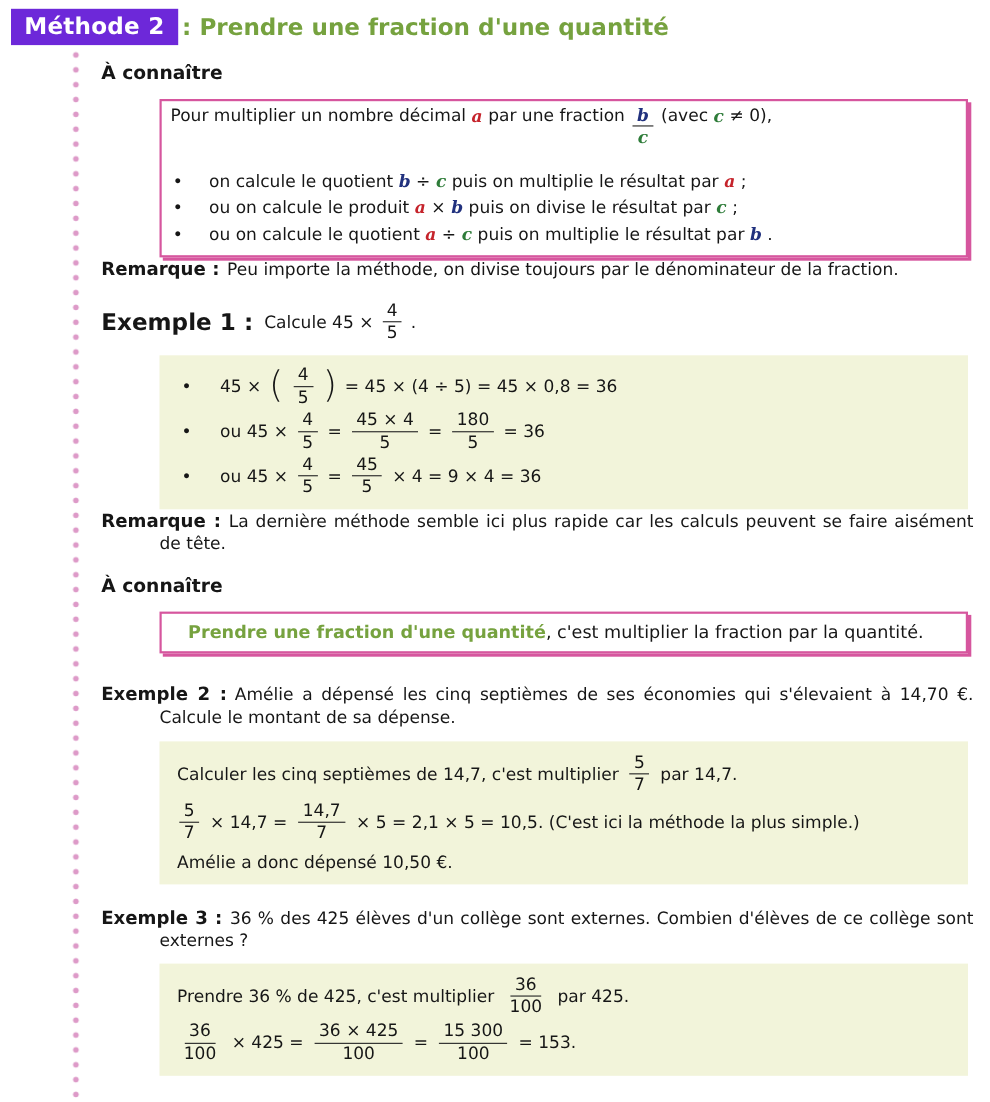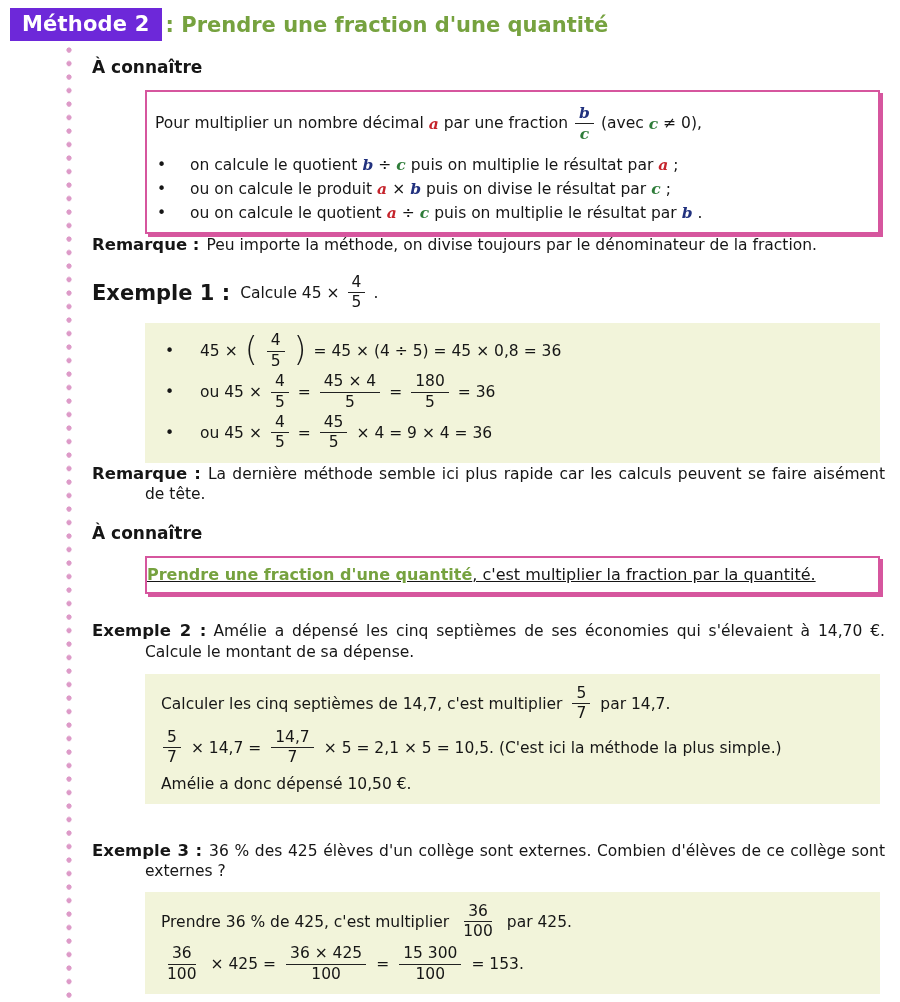--- a/index.html
+++ b/index.html
@@ -18,40 +18,40 @@
     background-size: 6px 13.5px; background-repeat: repeat-y; }
 
   
   .col { position:relative; margin-left:92px; width:793px; }
 
   h3.know { font-size:17px; font-weight:bold; margin-top:16px; }
 
   .pinkbox { margin:13px 5px 0 53px; background:#ffffff;
     border:2px solid #d6569e; box-shadow:3px 3px 0 0 #d6569e; }
   .rulebox { padding:4px 10px 10px 8px; font-size:15.5px; }
-  .defbox  { padding:7px 10px 8px 0; font-size:16px;text-decoration:underline; }
+  .defbox  { padding:7px 10px 8px 24px; font-size:16px; }
   .defbox .hl { color:#76a23f; font-weight:bold; }
 
   .greenbox { margin:12px 5px 0 53px; background:#f2f4da; padding:9px 16px 11px 16px;
     font-size:15.5px; }
 
   
   .para { font-size:15.5px; line-height:1.32;
     text-align:justify; padding-left:53px; text-indent:-53px; }
   .para .lbl { font-weight:bold; font-size:16.5px; margin-right:7px; }
   .frac { display:inline-flex; flex-direction:column; align-items:center;
     vertical-align:middle; line-height:1.12; margin:0 2px; }
   .frac .num { padding:0 4px 1px 4px; border-bottom:1.4px solid #222; }
   .frac .den { padding:1px 4px 0 4px; }
   .bigp { font-size:215%; font-weight:200; line-height:0; position:relative; top:-1px; }
 
   .va { color:#c5232b; } .vb { color:#21317e; } .vc { color:#2e7c39; }
   .var { font-family:"DejaVu Serif", serif; font-style:italic; font-weight:bold; }
 
-  .rule-intro { display:flex; align-items:center; gap:5px; min-height:54px; }
+  .rule-intro { display:flex; gap:5px; min-height:54px; }
   .rule-bullets { margin-top:2px; }
   .rbullet { display:flex; align-items:center; gap:5px; margin-top:5px; }
   .rbullet .dot { width:30px; text-align:left; padding-left:2px; }
 
   .ex1row { display:flex; align-items:center; gap:6px; margin-top:18px; }
   .ex1row .lbl { font-weight:bold; font-size:21px; margin-right:4px; }
   .ex1row { font-size:15.5px; }
 
   .gb-row { display:flex; align-items:center; gap:7px; margin-top:3px; }
   .gb-row .dot { width:32px; text-align:left; padding-left:4px; }
@@ -213,21 +213,21 @@
       <span>× 14,7 =</span>
       <span class="frac">
         <span class="num">14,7</span>
         <span class="den">7</span>
       </span>
       <span>× 5 = 2,1 × 5 = 10,5. (C'est ici la méthode la plus simple.)</span>
     </div>
     <div class="gb-plain">Amélie a donc dépensé 10,50 €.</div>
   </div>
 
-  <p class="para" style="margin-top:36px;">
+  <p class="para" style="margin-top:20px;">
     <span class="lbl">Exemple 3 :</span><span>36 % des 425 élèves d'un collège sont externes. Combien d'élèves de ce collège sont externes ?</span>
   </p>
 
   <div class="greenbox" style="margin-top:10px;">
     <div class="gb-textline">
       <span>Prendre 36 % de 425, c'est multiplier</span>
       <span class="frac">
         <span class="num">36</span>
         <span class="den">100</span>
       </span>

